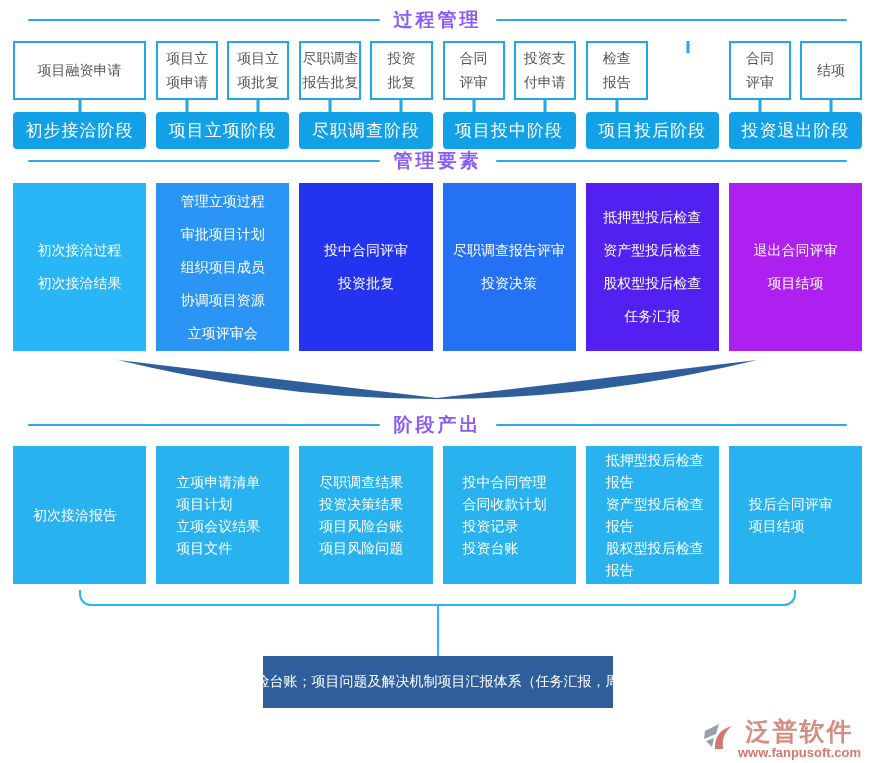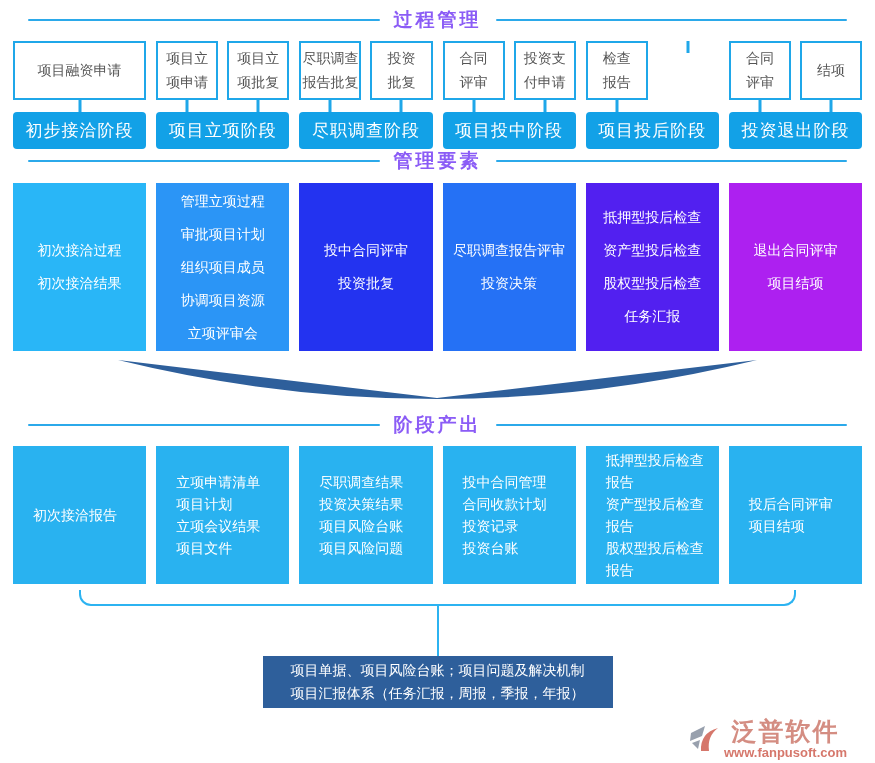--- a/index.html
+++ b/index.html
@@ -69,26 +69,26 @@
   
   #bracket{
     margin:6px 79px 0 79px;height:16px;
     border-left:2px solid #2cb3f1;border-right:2px solid #2cb3f1;border-bottom:2px solid #2cb3f1;
     border-radius:0 0 12px 12px;box-sizing:border-box;
   }
   #drop-line{width:2px;height:50px;background:#2cb3f1;margin:0 auto;}
   #summary-box{
     width:350px;height:52px;margin:0 auto;background:#2e5f9b;color:#fff;
     font-size:14px;line-height:1.65;
-    display:flex;flex-direction:column;align-items:center;justify-content:center;
+    display:flex;flex-direction:row;align-items:center;justify-content:center;
     text-align:center;white-space:nowrap;
   }
 
   
-  #logo{position:absolute;right:28px;bottom:4px;display:flex;align-items:center;gap:0;opacity:0.9;}
+  #logo{position:absolute;right:14px;bottom:4px;display:flex;align-items:flex-start;gap:0;opacity:0.9;}
   #logo .txtcol{display:flex;flex-direction:column;align-items:center;line-height:1;}
   #logo .lname{font-size:25px;font-weight:bold;color:#d08175;letter-spacing:2px;}
   #logo .lurl{font-size:13px;font-weight:bold;color:#d2695c;margin-top:2px;}
 </style>
 </head>
 <body>
 
 <div class="sec-title" id="title-process">
   <div class="tline"></div>
   <div class="ttext">过程管理</div>

